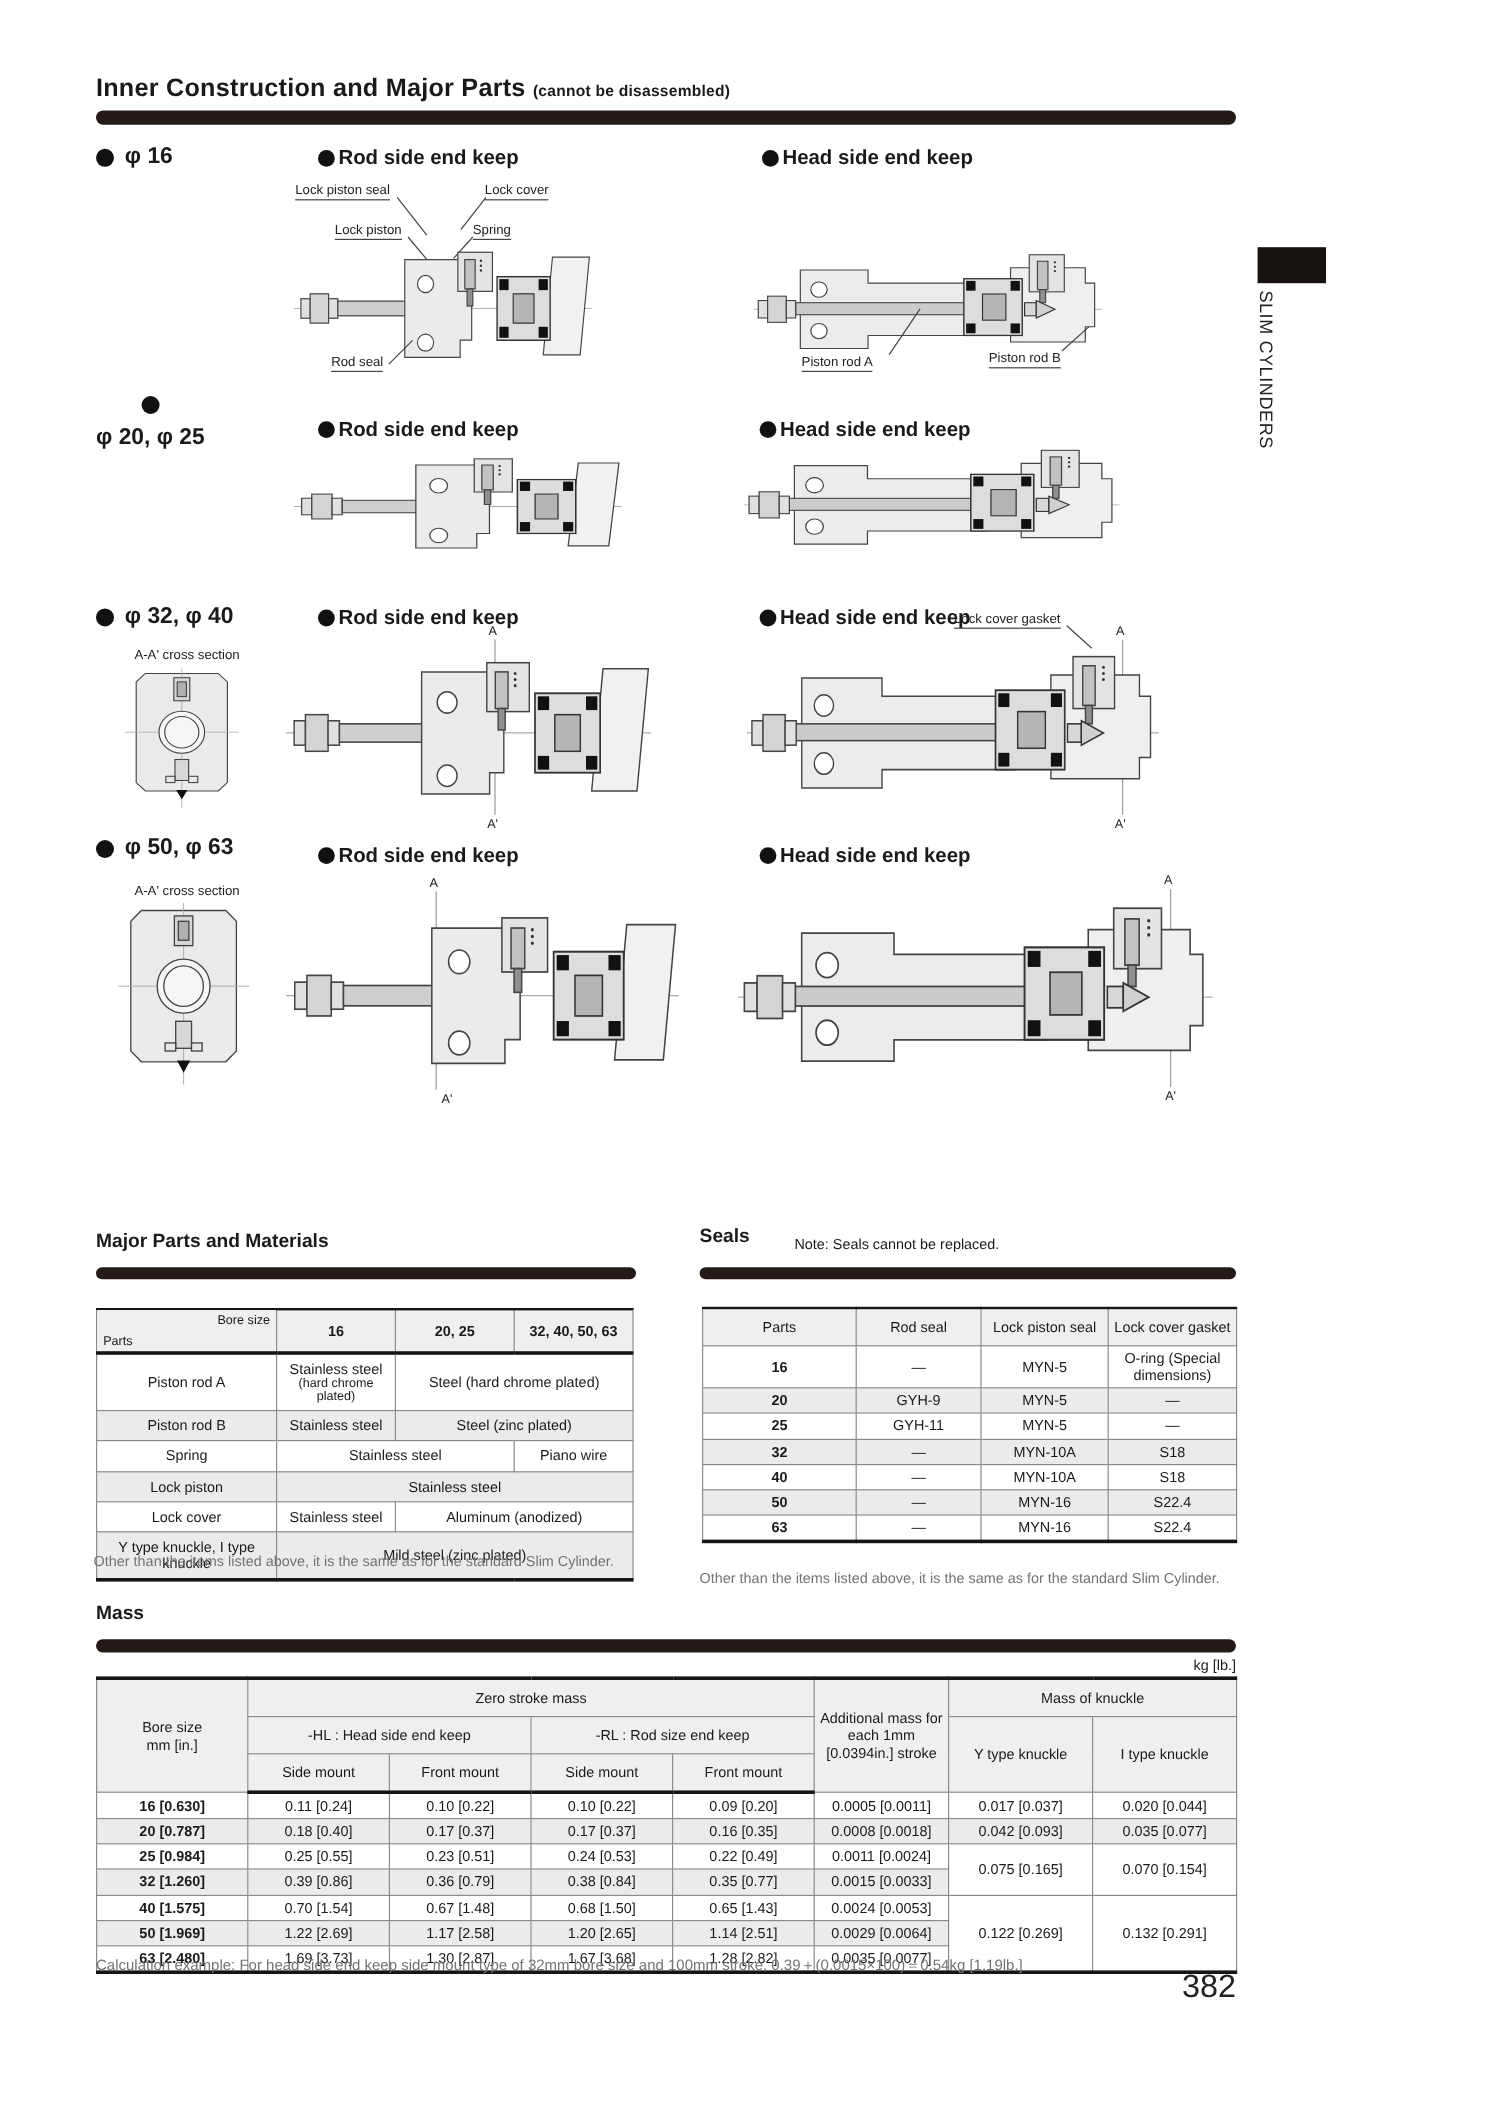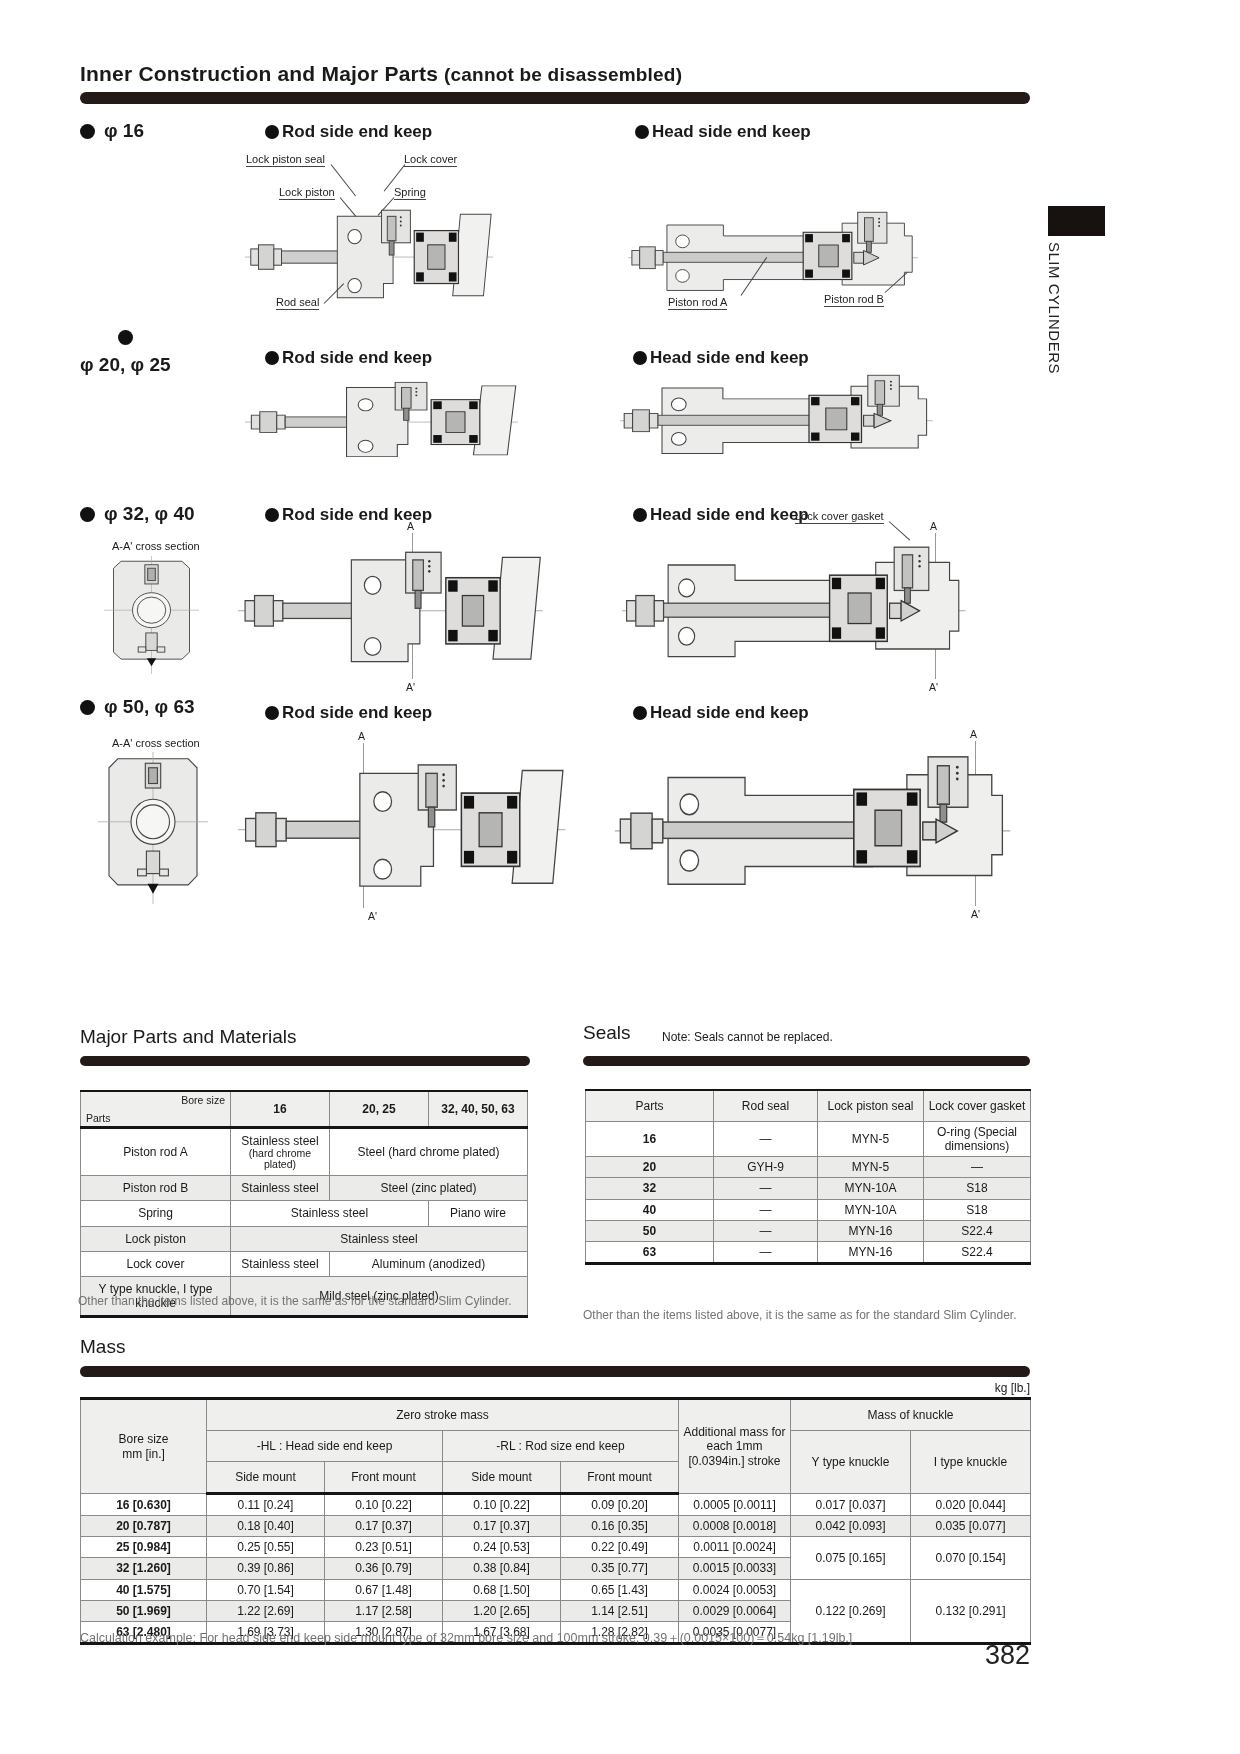--- a/index.html
+++ b/index.html
@@ -1,30 +1,30 @@
 <!DOCTYPE html>
 <html><head>
 <meta charset="utf-8">
 <style>
   html,body{margin:0;padding:0;background:#fff;}
   .page{position:relative;width:1240px;height:1754px;background:#fff;overflow:hidden;
         font-family:"Liberation Sans",sans-serif;color:#1a1a1a;}
   .abs{position:absolute;}
   .title{font-size:21px;font-weight:bold;letter-spacing:0.2px;}
-  .title .tnote{font-size:19px;font-weight:bold;}
+  .title .tnote{font-size:13px;font-weight:bold;}
   .hbar{background:#241b18;border-radius:6px;}
   .bore-h{font-size:19px;font-weight:bold;display:flex;align-items:center;gap:9px;}
   .bigdot{width:15px;height:15px;border-radius:50%;background:#111;flex:0 0 auto;}
   .sec-h{font-size:17px;font-weight:bold;display:flex;align-items:center;gap:3px;}
   .dot{width:14px;height:14px;border-radius:50%;background:#111;flex:0 0 auto;}
   .dlbl{font-size:11px;color:#222;border-bottom:1px solid #444;padding-bottom:1px;line-height:1.1;white-space:nowrap;}
   .ldr{position:absolute;height:0;border-top:1px solid #444;transform-origin:left center;}
   .vline{position:absolute;width:0;border-left:1px solid #999;}
   .amark{font-size:10.5px;color:#222;}
-  .sech2{font-size:19px;font-weight:normal;}
+  .sech2{font-size:16px;font-weight:bold;}
   .snote{font-size:12px;}
   .foot{font-size:12px;color:#737373;}
   .unit{font-size:12px;text-align:right;}
   .pagenum{font-size:27px;color:#222;text-align:right;}
   .sidebar-tab{background:#171110;}
   .sidetext{writing-mode:vertical-rl;font-size:15px;letter-spacing:0.5px;color:#222;white-space:nowrap;}
   table.dt{border-collapse:collapse;table-layout:fixed;border-top:2px solid #151515;border-bottom:3px solid #151515;}
   table.dt td{border:1px solid #8a8a8a;font-size:12px;text-align:center;vertical-align:middle;
               padding:3px 2px;line-height:1.18;overflow:hidden;}
   table.major td{padding:5px 3px;}
@@ -317,20 +317,26 @@
           <td>—</td>
           <td>MYN-5</td>
           <td class="xxs">O-ring (Special dimensions)</td>
         </tr>
         <tr class="alt">
           <td class="b">20</td>
           <td>GYH-9</td>
           <td>MYN-5</td>
           <td>—</td>
         </tr>
+        <tr>
+          <td class="b">25</td>
+          <td>GYH-11</td>
+          <td>MYN-5</td>
+          <td>—</td>
+        </tr>
         <tr class="alt">
           <td class="b">32</td>
           <td>—</td>
           <td>MYN-10A</td>
           <td>S18</td>
         </tr>
         <tr>
           <td class="b">40</td>
           <td>—</td>
           <td>MYN-10A</td>

